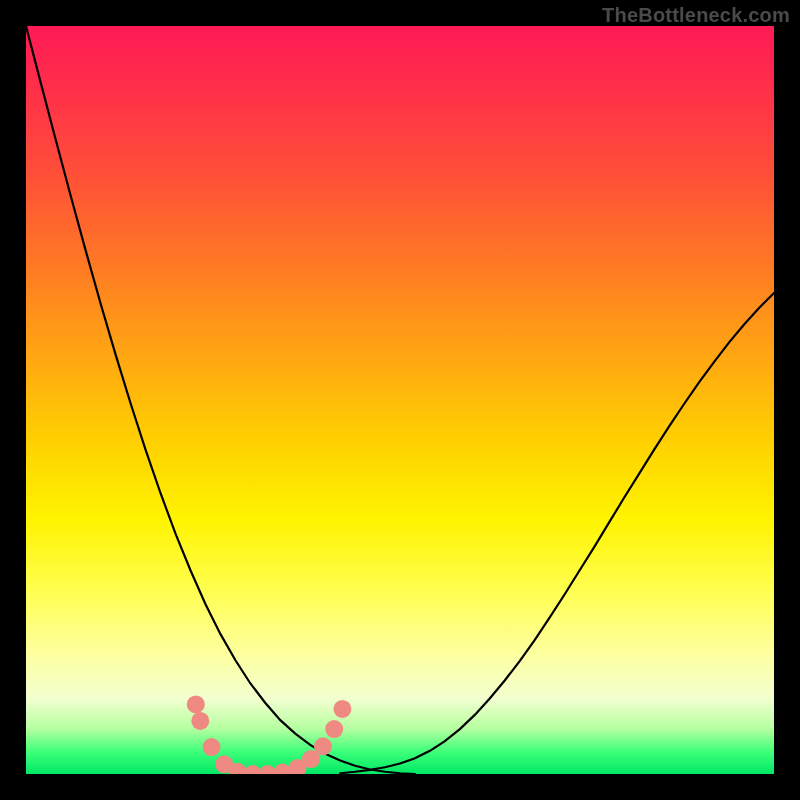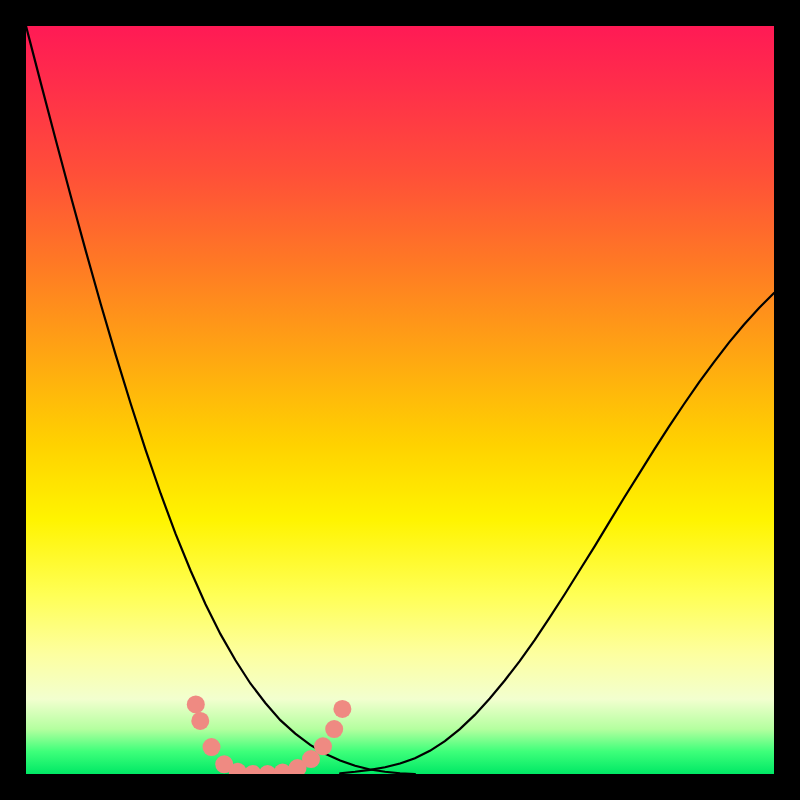--- a/index.html
+++ b/index.html
@@ -87,13 +87,14 @@
           <circle cx="241.60" cy="748.00" r="9" fill="#ef8a82"></circle>
           <circle cx="256.56" cy="746.50" r="9" fill="#ef8a82"></circle>
           <circle cx="271.52" cy="742.02" r="9" fill="#ef8a82"></circle>
           <circle cx="284.99" cy="733.04" r="9" fill="#ef8a82"></circle>
           <circle cx="296.96" cy="720.32" r="9" fill="#ef8a82"></circle>
           <circle cx="308.18" cy="703.12" r="9" fill="#ef8a82"></circle>
           <circle cx="316.40" cy="682.92" r="9" fill="#ef8a82"></circle>
         </g>
     </svg>
   </div>
+  <div class="watermark">TheBottleneck.com</div>
 </div>
 
 </body></html>

